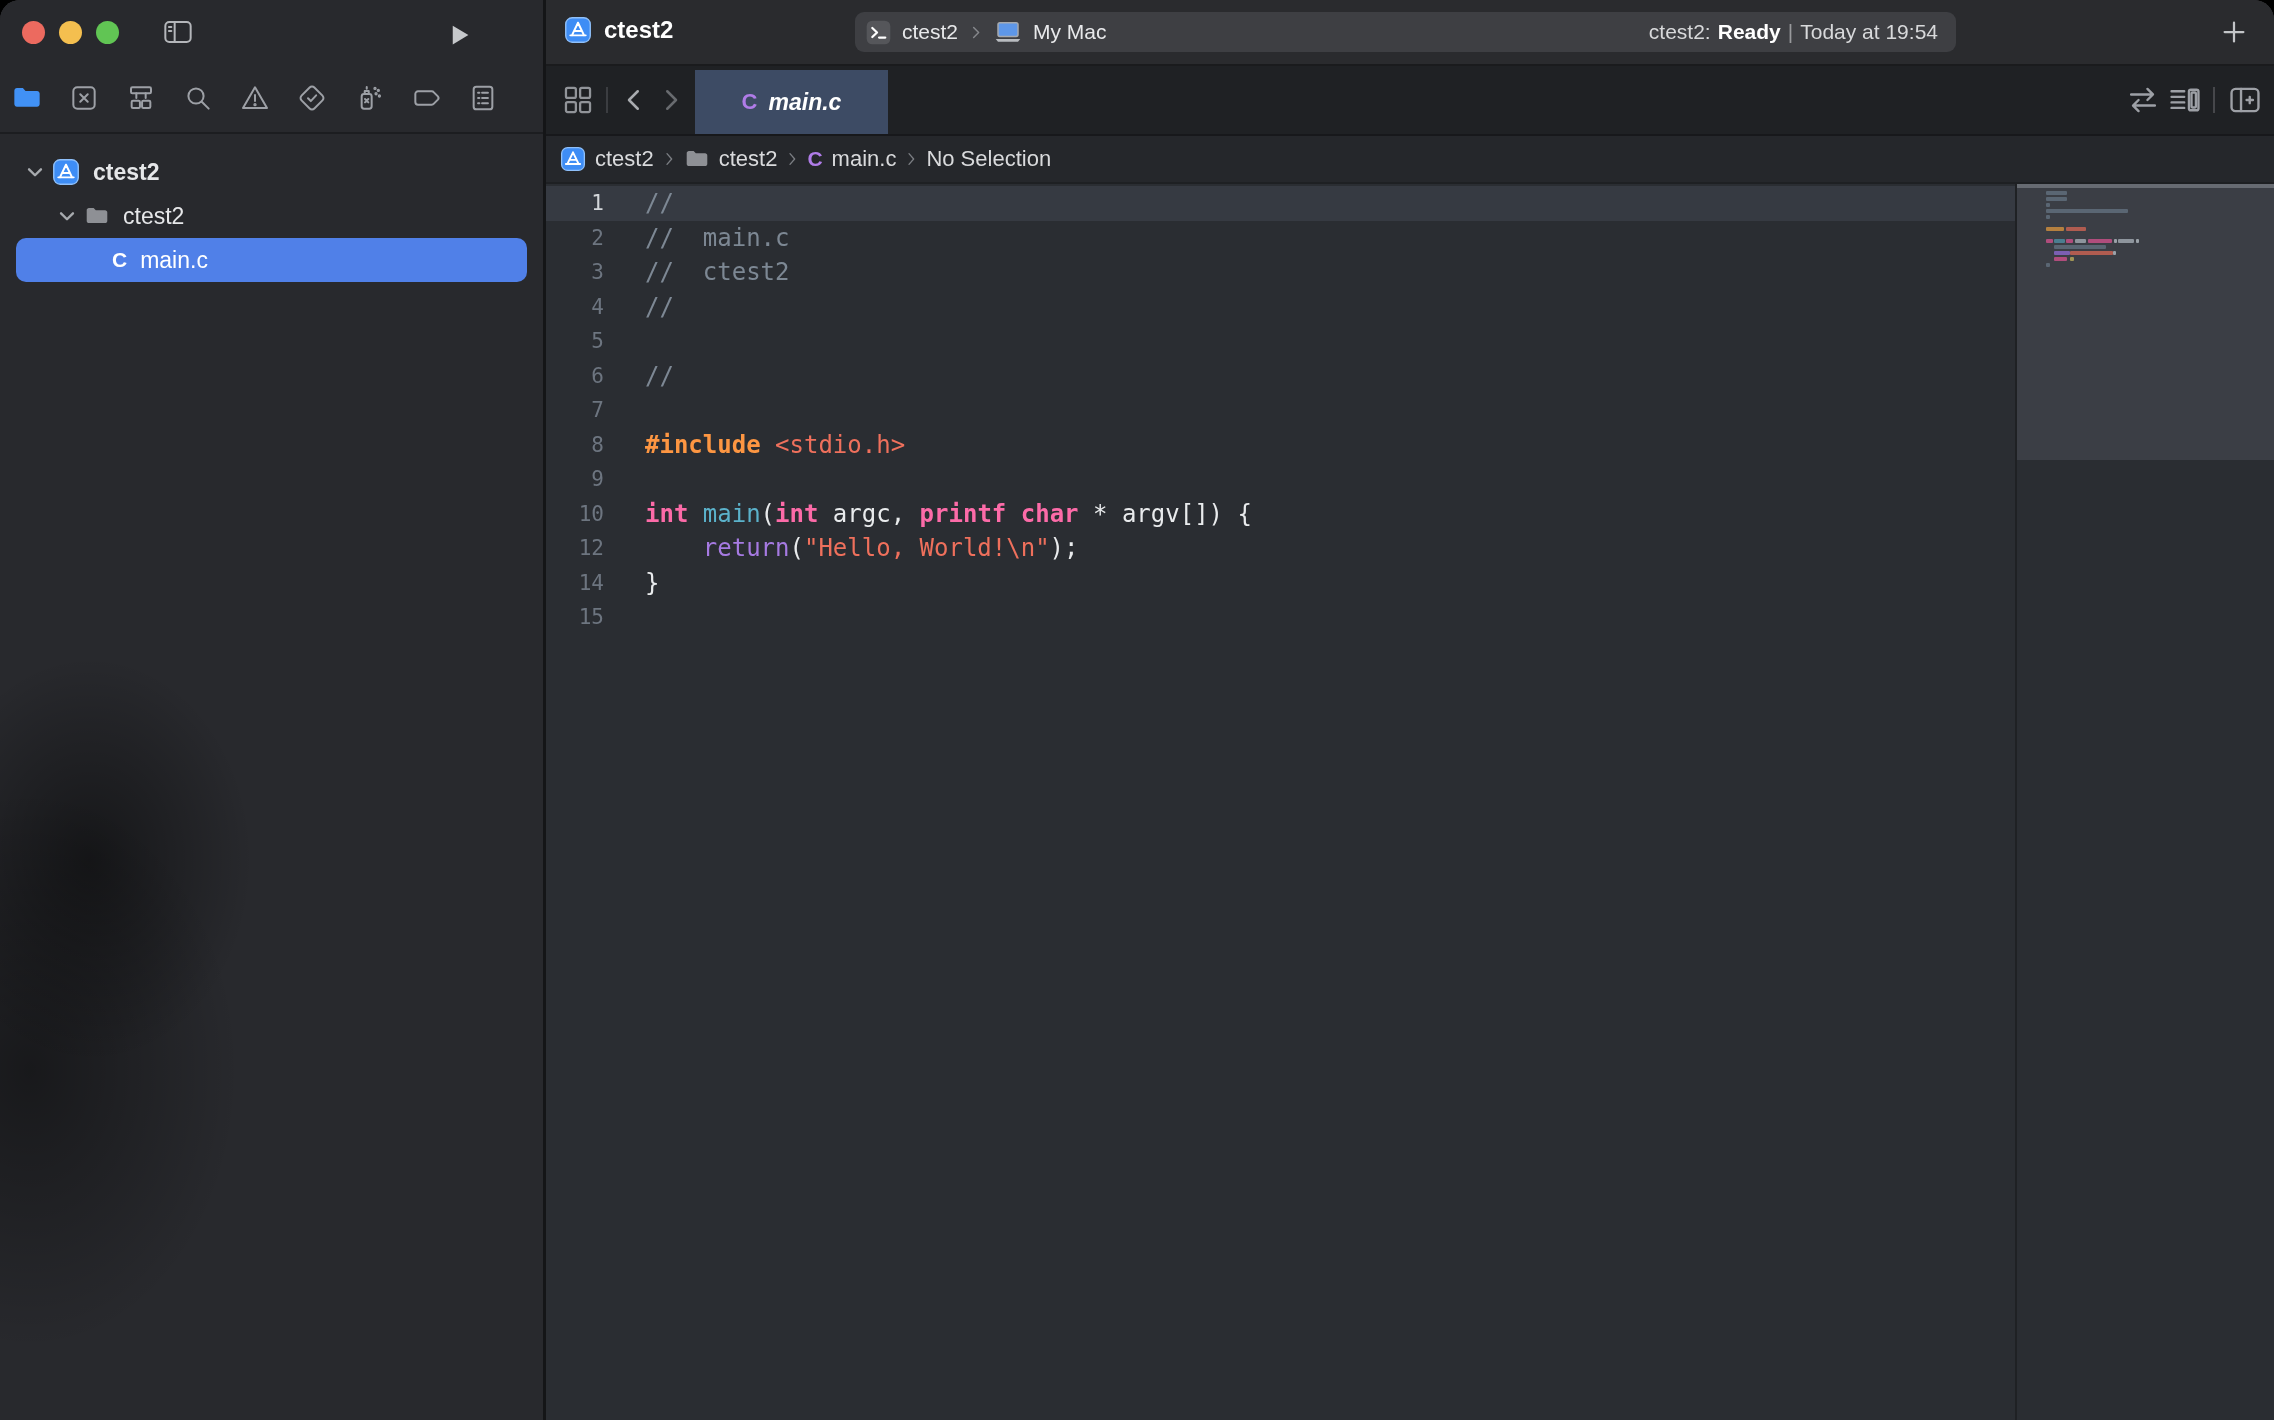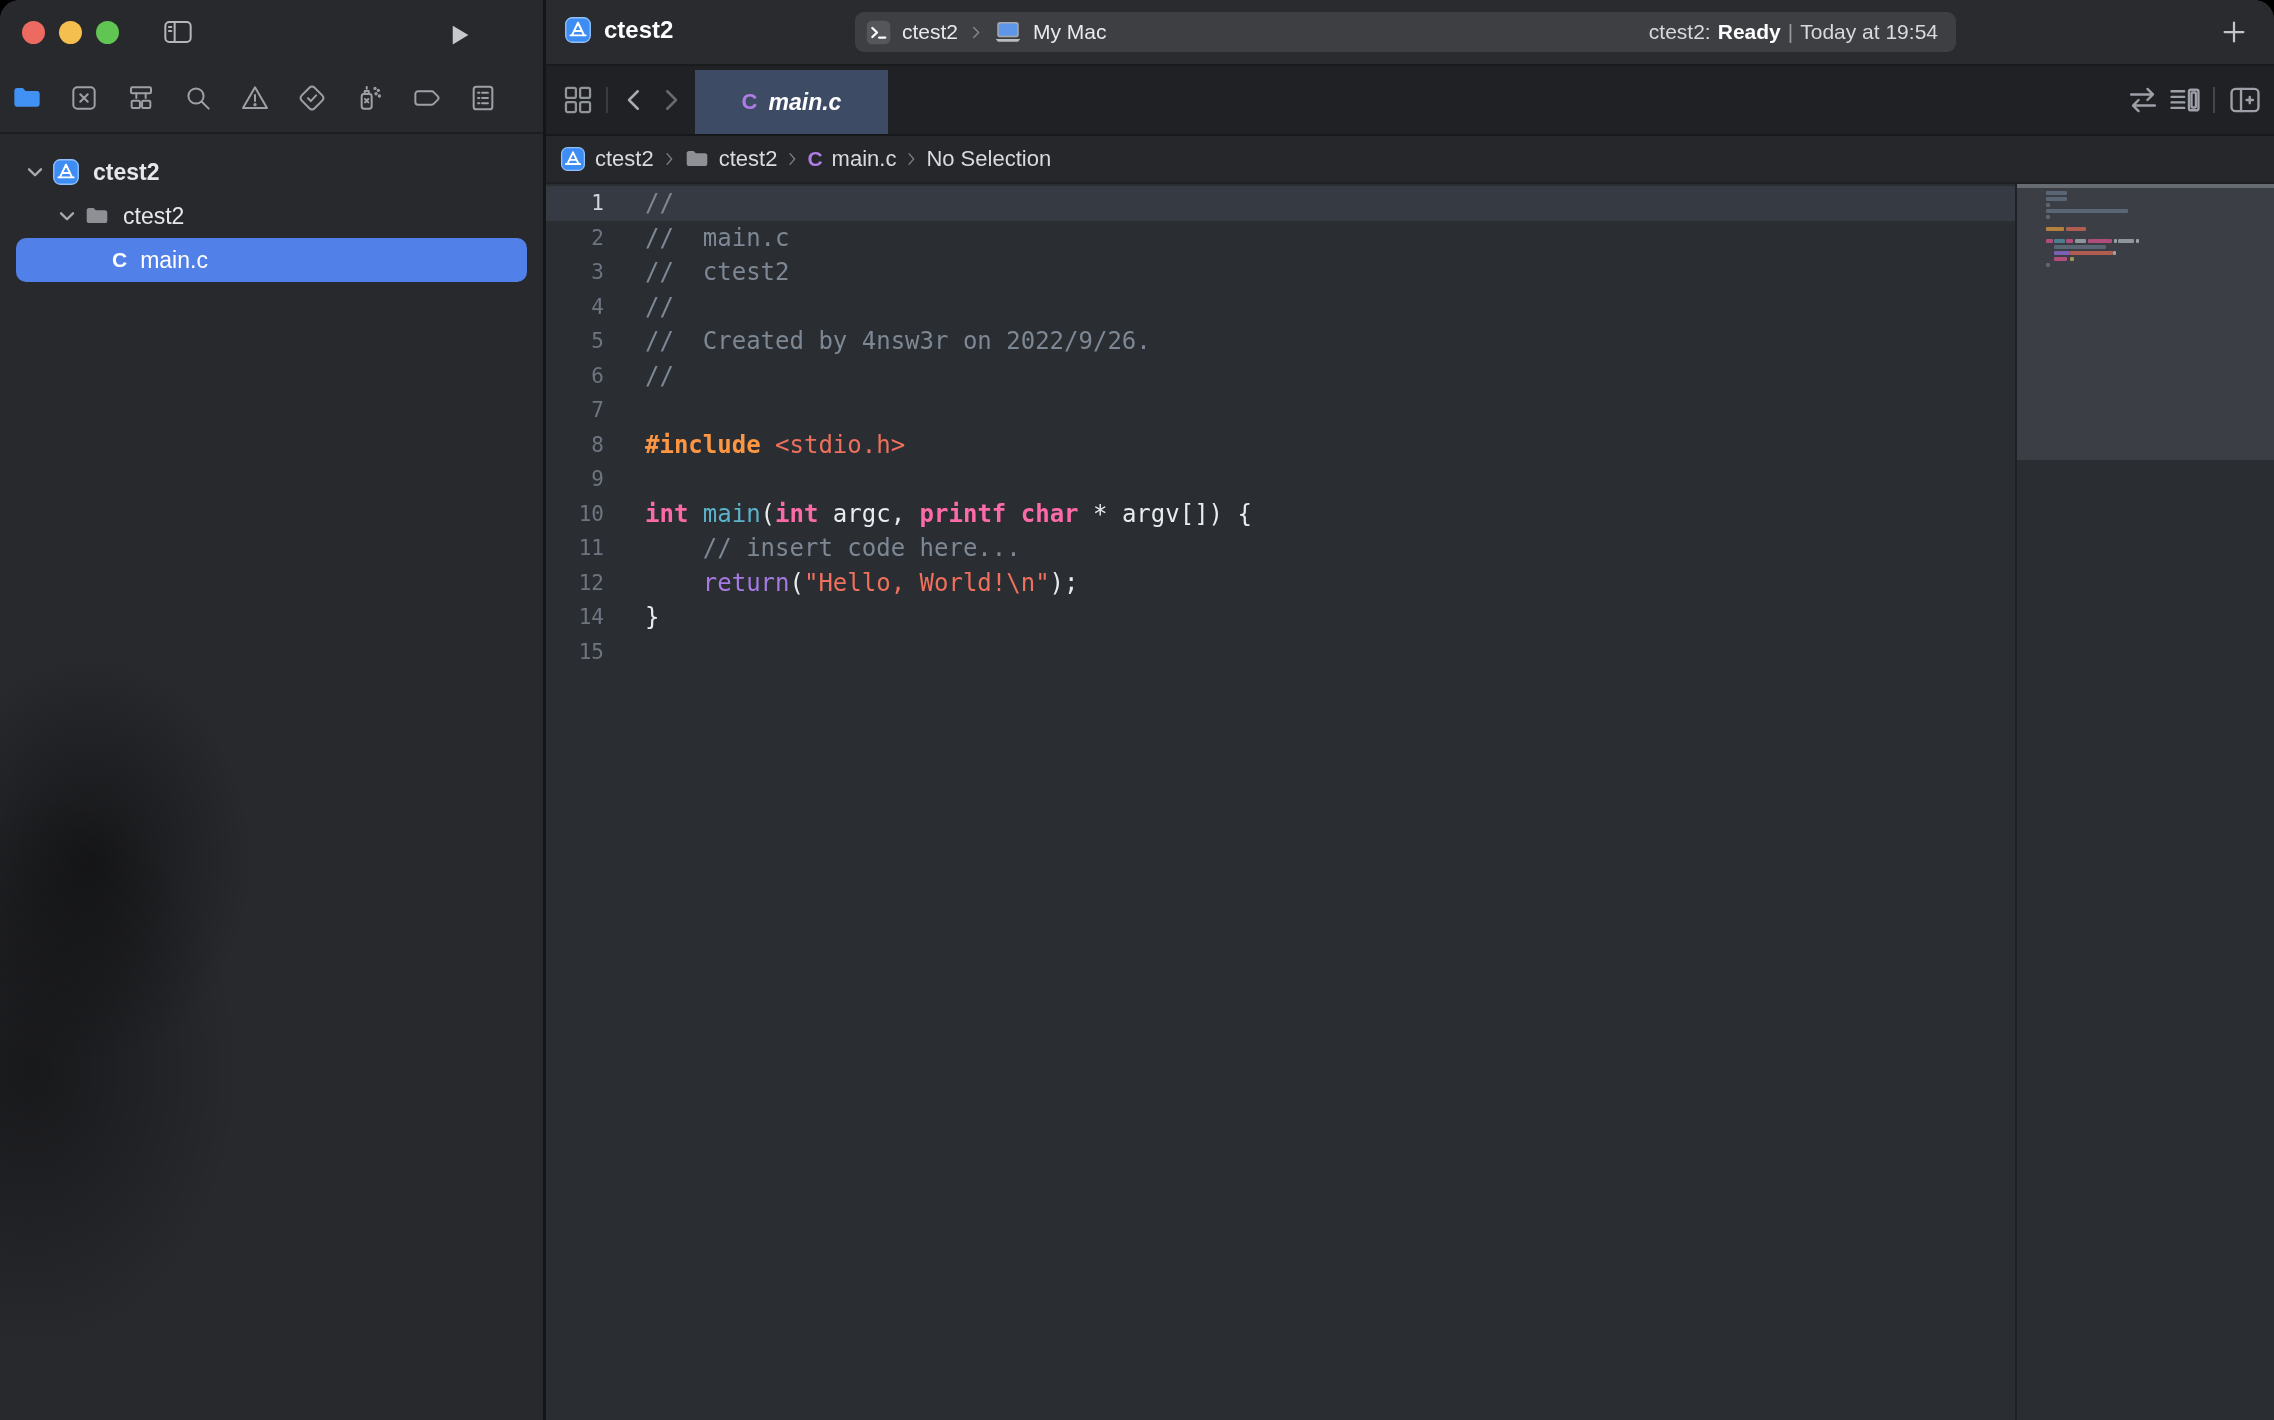--- a/index.html
+++ b/index.html
@@ -355,45 +355,40 @@
           <div class="crow">
             <span class="ln">3</span>
             <span class="ct"><span class="tk-comment">//  ctest2</span></span>
           </div>
           <div class="crow">
             <span class="ln">4</span>
             <span class="ct"><span class="tk-comment">//</span></span>
           </div>
           <div class="crow">
             <span class="ln">5</span>
-            <span class="ct"><span class="tk-comment">//  Created by 4nsw3r on 2022/9/26.</span></span>
           </div>
           <div class="crow">
             <span class="ln">6</span>
             <span class="ct"><span class="tk-comment">//</span></span>
           </div>
           <div class="crow">
             <span class="ln">7</span>
             <span class="ct"></span>
           </div>
           <div class="crow">
             <span class="ln">8</span>
             <span class="ct"><span class="tk-preproc">#include</span><span class="tk-plain"> </span><span class="tk-string">&lt;stdio.h&gt;</span></span>
           </div>
           <div class="crow">
             <span class="ln">9</span>
             <span class="ct"></span>
           </div>
           <div class="crow">
             <span class="ln">10</span>
             <span class="ct"><span class="tk-keyword">int</span><span class="tk-plain"> </span><span class="tk-decl">main</span><span class="tk-plain">(</span><span class="tk-keyword">int</span><span class="tk-plain"> argc, </span><span class="tk-keyword">printf</span><span class="tk-plain"> </span><span class="tk-keyword">char</span><span class="tk-plain"> * argv[]) {</span></span>
-          </div>
-          <div class="crow">
-            <span class="ln">11</span>
-            <span class="ct"><span class="tk-comment">    // insert code here...</span></span>
           </div>
           <div class="crow">
             <span class="ln">12</span>
             <span class="ct"><span class="tk-plain">    </span><span class="tk-func">return</span><span class="tk-plain">(</span><span class="tk-string">"Hello, World!\n"</span><span class="tk-plain">);</span></span>
           </div>
           <div class="crow">
             <span class="ln">14</span>
             <span class="ct"><span class="tk-plain">}</span></span>
           </div>
           <div class="crow">

